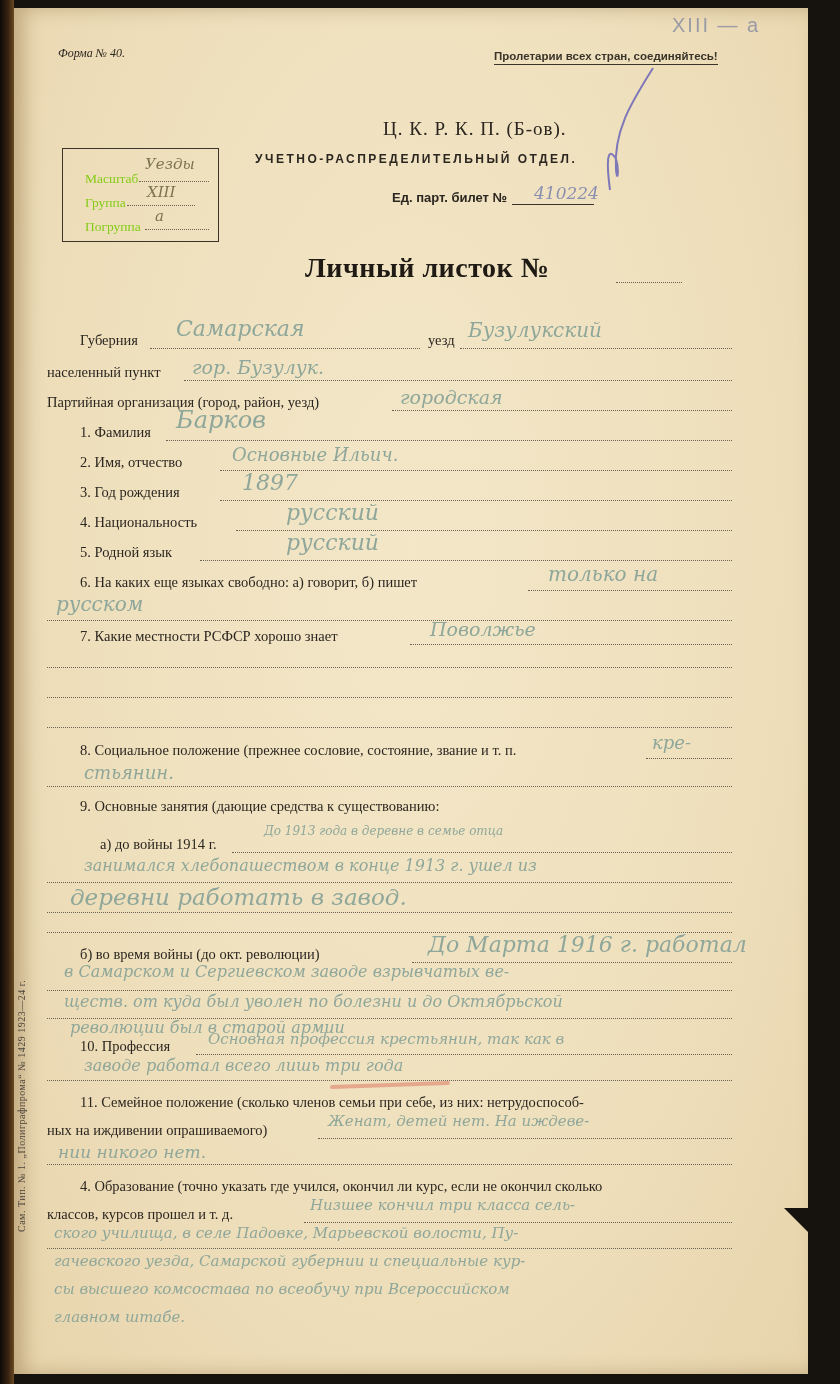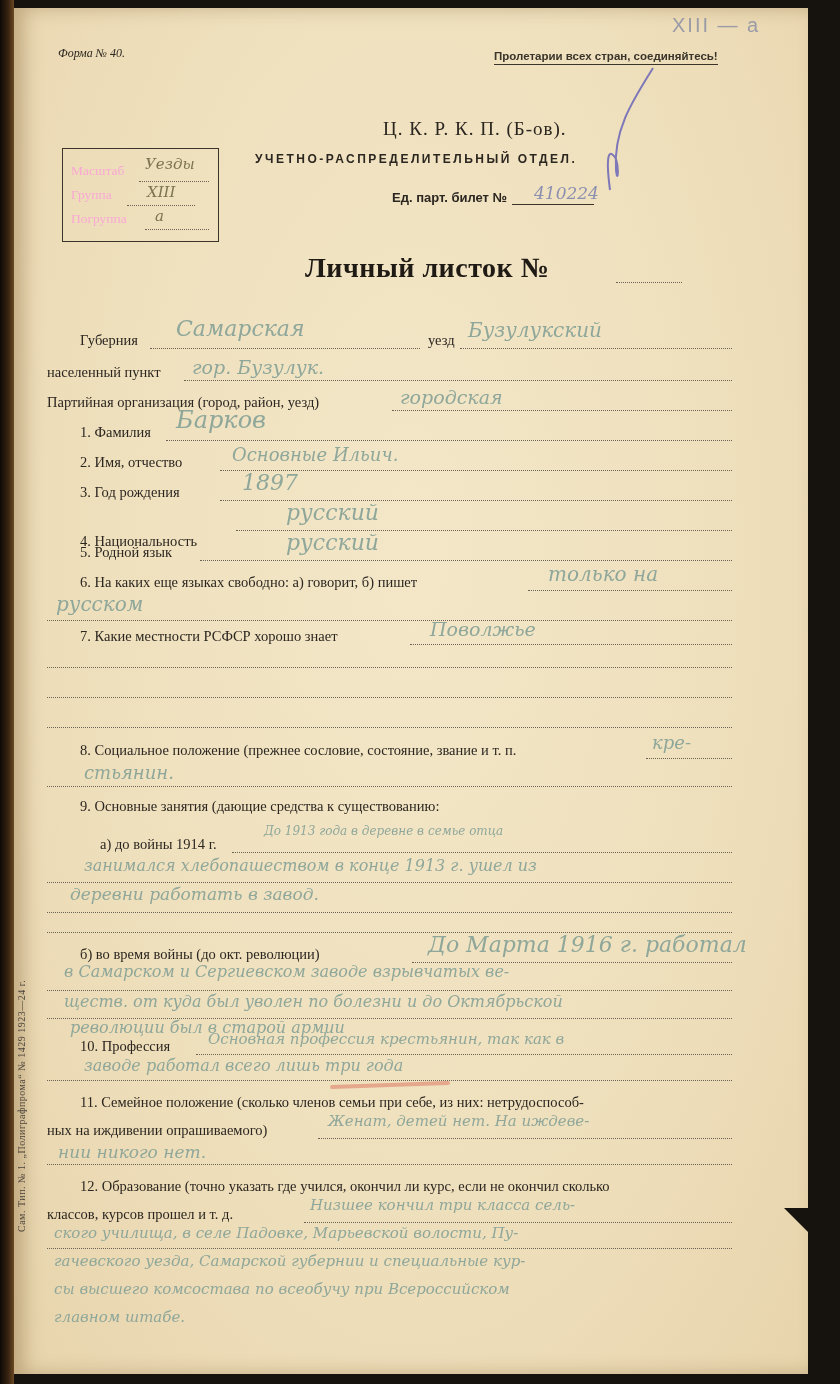--- a/index.html
+++ b/index.html
@@ -30,21 +30,21 @@
   .form-no { left:58px; top:46px; font-size:12px; font-style:italic; }
   .slogan { left:494px; top:50px; font-size:11.5px; font-family:"Liberation Sans", sans-serif; font-weight:bold; color:#3a342b; border-bottom:1.5px solid #3a342b; padding-bottom:2px; }
   .corner-mark { left:672px; top:14px; font-size:20px; color:#9a9ba6; font-family:"Liberation Sans", sans-serif; letter-spacing:2px; }
 
   .org { left:383px; top:118px; font-size:19px; color:#2b2620; letter-spacing:1px; }
   .dept { left:255px; top:152px; font-size:12px; font-family:"Liberation Sans", sans-serif; font-weight:bold; letter-spacing:2.5px; color:#2b2620; }
   .card-no { left:392px; top:190px; font-size:13px; font-family:"Liberation Sans", sans-serif; font-weight:bold; color:#2b2620; }
   .card-val { left:534px; top:183px; font-size:17px; color:#8b8fb0; font-style:italic; font-family:"DejaVu Serif", serif; }
 
   .box { left:62px; top:148px; width:155px; height:92px; border:1.5px solid #3a342b; }
-  .box .row { position:absolute; left:8px; font-size:13.5px; color:#f9a8d4; }
+  .box .row { position:absolute; left:22px; font-size:13.5px; color:#84cc16;margin-top:8px; }
   .box .val { position:absolute; font-size:15px; color:#7b7350; font-style:italic; font-family:"DejaVu Serif", serif; }
 
   .title { left:305px; top:252px; font-size:28px; font-weight:bold; color:#1f1a14; letter-spacing:0.5px; }
 
   .label { font-size:14.5px; color:#2b2620; white-space:nowrap; }
   .val { font-size:17px; white-space:nowrap; }
 
   .purple-stroke { position:absolute; left:588px; top:60px; width:70px; height:140px; }
   .red-stroke { position:absolute; left:330px; top:1083px; width:120px; height:4px; background:#e49a80; border-radius:3px; opacity:0.8; transform:rotate(-2deg); }
 
@@ -113,21 +113,21 @@
 <div class="abs hand val" style="left:176px;top:406px;font-size:24px;">Барков</div>
 
 <div class="abs label" style="left:80px;top:454px;">2. Имя, отчество</div>
 <div class="dotted" style="left:220px;top:470px;width:512px;"></div>
 <div class="abs hand val" style="left:232px;top:444px;font-size:18px;">Основные Ильич.</div>
 
 <div class="abs label" style="left:80px;top:484px;">3. Год рождения</div>
 <div class="dotted" style="left:220px;top:500px;width:512px;"></div>
 <div class="abs hand val" style="left:242px;top:470px;font-size:22px;">1897</div>
 
-<div class="abs label" style="left:80px;top:514px;margin-top:19px;">4. Национальность</div>
+<div class="abs label" style="left:80px;top:514px;">4. Национальность</div>
 <div class="dotted" style="left:236px;top:530px;width:496px;"></div>
 <div class="abs hand val" style="left:286px;top:500px;font-size:22px;">русский</div>
 
 <div class="abs label" style="left:80px;top:544px;">5. Родной язык</div>
 <div class="dotted" style="left:200px;top:560px;width:532px;"></div>
 <div class="abs hand val" style="left:286px;top:530px;font-size:22px;">русский</div>
 
 <div class="abs label" style="left:80px;top:574px;">6. На каких еще языках свободно: а) говорит, б) пишет</div>
 <div class="dotted" style="left:528px;top:590px;width:204px;"></div>
 <div class="abs hand val" style="left:548px;top:562px;font-size:20px;">только на</div>
@@ -148,21 +148,21 @@
 <div class="abs hand val" style="left:84px;top:762px;font-size:18px;">стьянин.</div>
 
 <div class="abs label" style="left:80px;top:798px;">9. Основные занятия (дающие средства к существованию:</div>
 
 <div class="abs label" style="left:80px;top:836px;margin-left:20px;">а) до войны 1914 г.</div>
 <div class="dotted" style="left:232px;top:852px;width:500px;"></div>
 <div class="abs hand val" style="left:264px;top:824px;font-size:12px;text-align:right;">До 1913 года в деревне в семье отца</div>
 <div class="dotted" style="left:47px;top:882px;width:685px;"></div>
 <div class="abs hand val" style="left:84px;top:856px;font-size:16px;">занимался хлебопашеством в конце 1913 г. ушел из</div>
 <div class="dotted" style="left:47px;top:912px;width:685px;"></div>
-<div class="abs hand val" style="left:70px;top:884px;font-size:17px;">деревни работать в завод.</div>
+<div class="abs hand val" style="left:70px;top:884px;font-size:23px;">деревни работать в завод.</div>
 <div class="dotted" style="left:47px;top:932px;width:685px;"></div>
 
 <div class="abs label" style="left:80px;top:946px;">б) во время войны (до окт. революции)</div>
 <div class="dotted" style="left:412px;top:962px;width:320px;"></div>
 <div class="abs hand val" style="left:428px;top:932px;font-size:22px;">До Марта 1916 г. работал</div>
 <div class="dotted" style="left:47px;top:990px;width:685px;"></div>
 <div class="abs hand val" style="left:64px;top:962px;font-size:16px;">в Самарском и Сергиевском заводе взрывчатых ве-</div>
 <div class="dotted" style="left:47px;top:1018px;width:685px;"></div>
 <div class="abs hand val" style="left:64px;top:992px;font-size:16px;">ществ. от куда был уволен по болезни и до Октябрьской</div>
 <div class="abs hand val" style="left:64px;top:1018px;font-size:16px;margin-left:6px;">революции был в старой армии</div>
@@ -175,21 +175,21 @@
 
 <div class="red-stroke"></div>
 
 <div class="abs label" style="left:80px;top:1094px;">11. Семейное положение (сколько членов семьи при себе, из них: нетрудоспособ-</div>
 <div class="abs label" style="left:47px;top:1122px;">ных на иждивении опрашиваемого)</div>
 <div class="dotted" style="left:318px;top:1138px;width:414px;"></div>
 <div class="abs hand val" style="left:328px;top:1112px;font-size:15px;">Женат, детей нет. На иждеве-</div>
 <div class="dotted" style="left:47px;top:1164px;width:685px;"></div>
 <div class="abs hand val" style="left:58px;top:1142px;font-size:17px;">нии никого нет.</div>
 
-<div class="abs label" style="left:80px;top:1178px;">12. Образование (точно указать где учился, окончил ли курс, если не окончил сколько</div>
+<div class="abs label" style="left:80px;top:1178px;">4. Образование (точно указать где учился, окончил ли курс, если не окончил сколько</div>
 <div class="abs label" style="left:47px;top:1206px;">классов, курсов прошел и т. д.</div>
 <div class="dotted" style="left:304px;top:1222px;width:428px;"></div>
 <div class="abs hand val" style="left:310px;top:1196px;font-size:15px;">Низшее кончил три класса сель-</div>
 <div class="dotted" style="left:47px;top:1248px;width:685px;"></div>
 <div class="abs hand val" style="left:54px;top:1224px;font-size:15px;">ского училища, в селе Падовке, Марьевской волости, Пу-</div>
 <div class="abs hand val" style="left:54px;top:1252px;font-size:15px;">гачевского уезда, Самарской губернии и специальные кур-</div>
 <div class="abs hand val" style="left:54px;top:1280px;font-size:15px;">сы высшего комсостава по всеобучу при Всероссийском</div>
 <div class="abs hand val" style="left:54px;top:1308px;font-size:15px;">главном штабе.</div>
 
 <div class="side-print">Сам. Тип. № 1. „Полиграфпрома“ № 1429 1923—24 г.</div>

